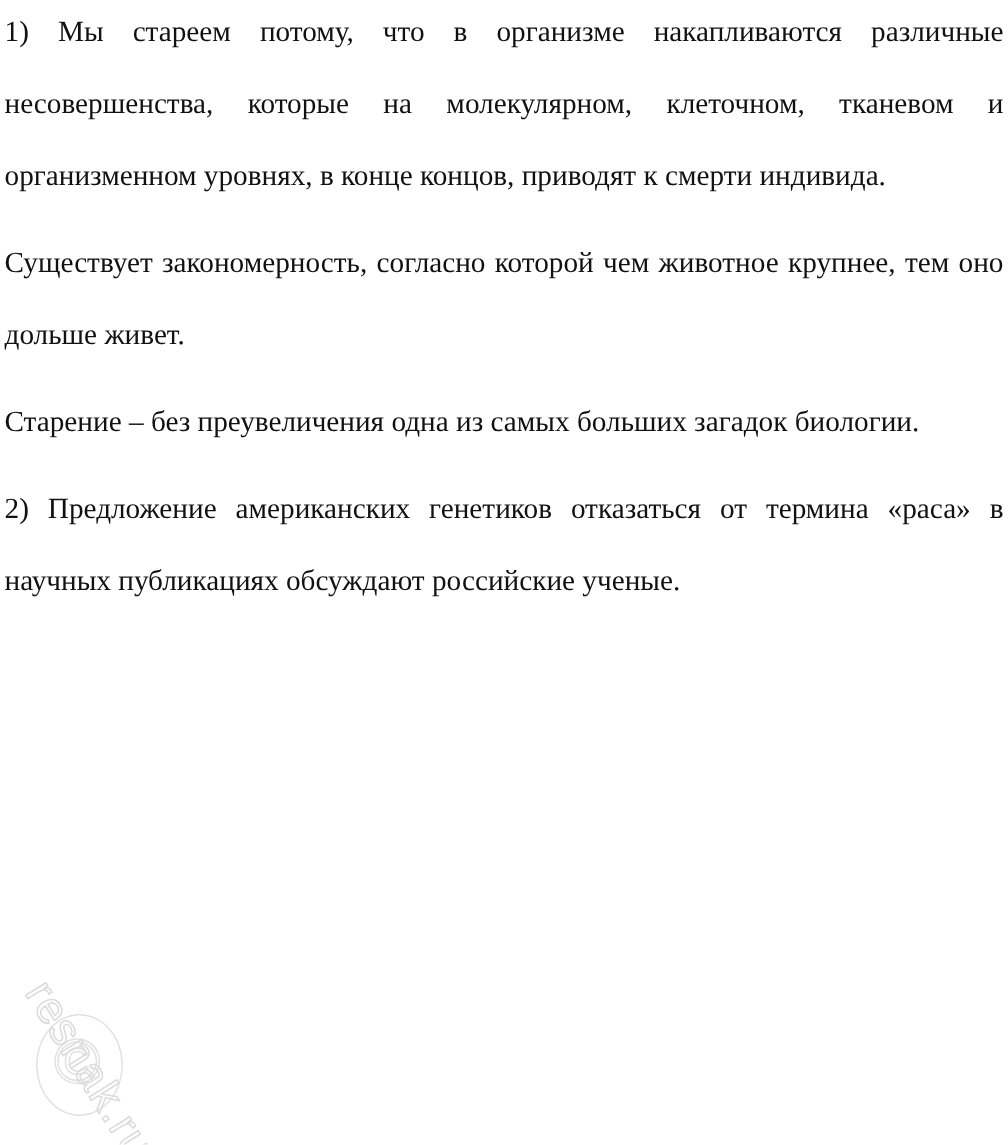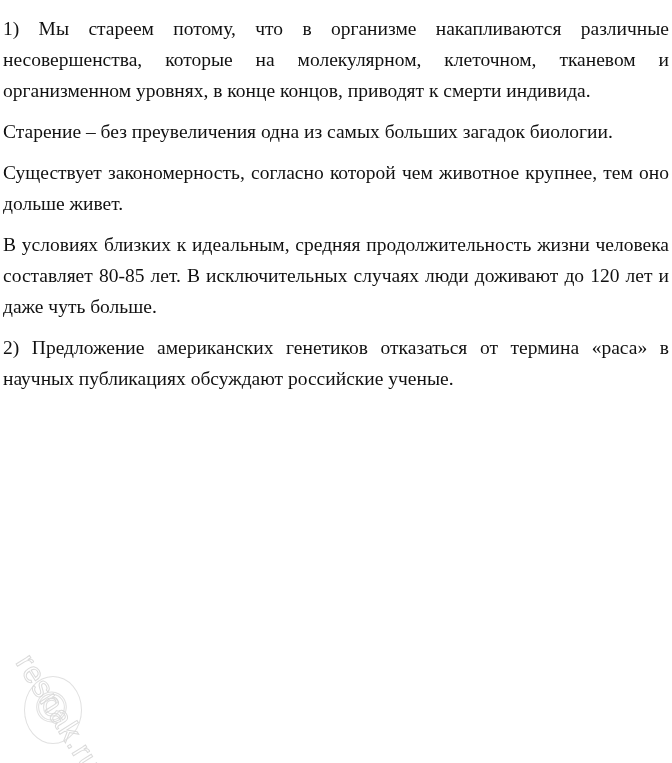--- a/index.html
+++ b/index.html
@@ -9,25 +9,25 @@
     }
     body {
       width: 672px;
       height: 763px;
       overflow: hidden;
       position: relative;
     }
     .doc {
       position: absolute;
       left: 3px;
-      top: 15px;
+      top: 0;
       width: 666px;
       font-family: "Liberation Serif", serif;
       font-size: 19.5px;
-      line-height: 31px;
+      line-height: 48px;
       color: #111111;
     }
     .para {
       margin: 0 0 10px 0;
       text-align: justify;
       text-align-last: left;
     }
     .para:first-child { margin-top: -2px; }
     .watermark {
       position: absolute;
@@ -68,23 +68,22 @@
       font-size: 42px;
       color: transparent;
       -webkit-text-stroke: 1px #c8c8c8;
     }
   </style>
 </head>
 <body>
 
 <div class="doc">
   <p class="para">1) Мы стареем потому, что в организме накапливаются различные несовершенства, которые на молекулярном, клеточном, тканевом и организменном уровнях, в конце концов, приводят к смерти индивида.</p>
+  <p class="para">Существует закономерность, согласно которой чем животное крупнее, тем оно дольше живет.</p>
   <p class="para">Старение – без преувеличения одна из самых больших загадок биологии.</p>
-  <p class="para">Существует закономерность, согласно которой чем животное крупнее, тем оно дольше живет.</p>
-  <p class="para">В условиях близких к идеальным, средняя продолжительность жизни человека составляет 80-85 лет. В исключительных случаях люди доживают до 120 лет и даже чуть больше.</p>
   <p class="para">2) Предложение американских генетиков отказаться от термина «раса» в научных публикациях обсуждают российские ученые.</p>
 </div>
 
 <div class="watermark">
   <div class="wm-circle"></div>
   <span class="wm-c">©</span>
   <span class="wm-text">resnak.ru</span>
 </div>
 
 </body></html>

